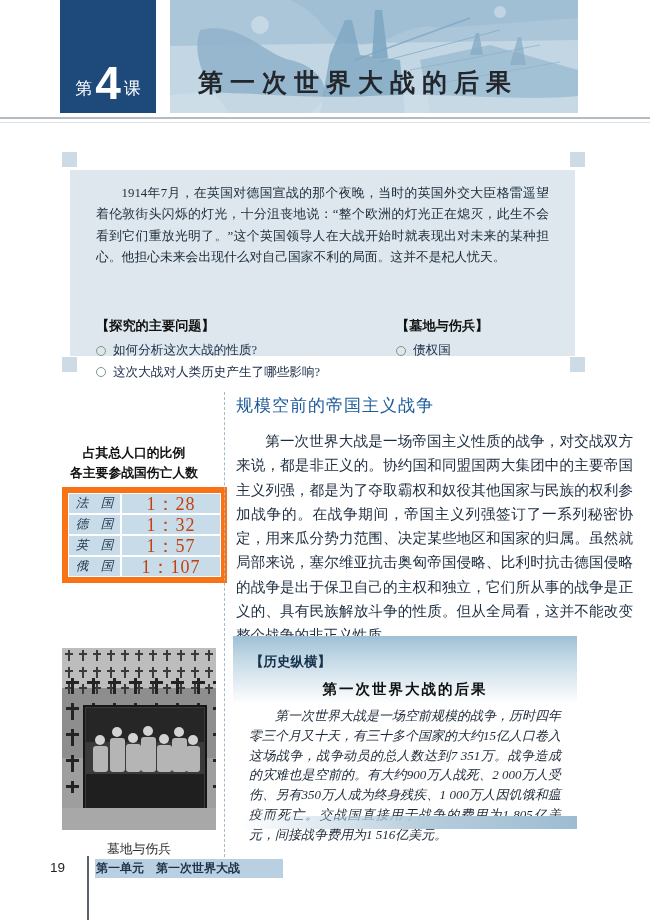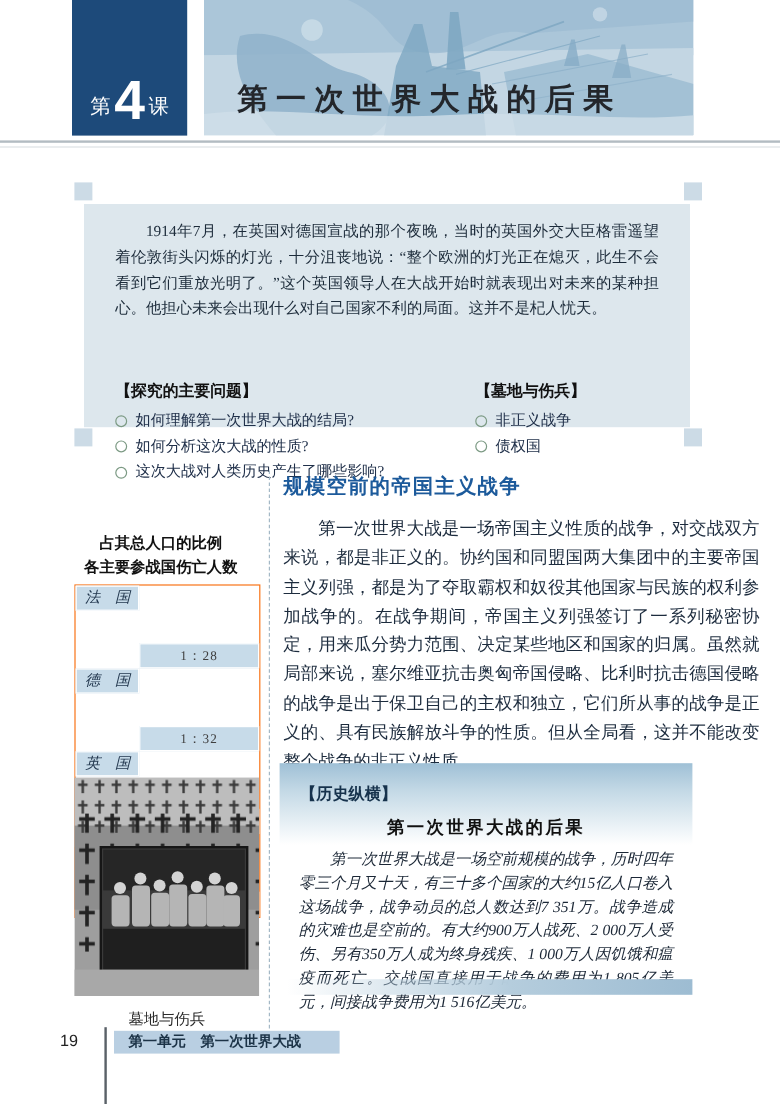--- a/index.html
+++ b/index.html
@@ -32,54 +32,54 @@
       margin-right:7px;flex:0 0 auto;background:transparent;}
   .sq{position:absolute;width:15px;height:15px;background:#ccdbe6;}
   .sq.tl{left:62px;top:152px;} .sq.tr{left:570px;top:152px;}
   .sq.bl{left:62px;top:357px;} .sq.br{left:570px;top:357px;}
 
   
   .dash-divider{position:absolute;left:224px;top:392px;height:465px;border-left:1px dashed #a4b8c6;}
 
   .table-caption{position:absolute;left:48px;top:443px;width:172px;text-align:center;
       font-family:"Liberation Sans",sans-serif;font-weight:bold;font-size:12.8px;line-height:20px;color:#111;}
-  .ctable{position:absolute;left:62px;top:487px;width:153px;border:1px solid #f97316;background:#fff;}
+  .ctable{position:absolute;left:62px;top:487px;width:153px;border:6px solid #f97316;background:#fff;}
   .crow{display:flex;}
   .ccell{background:#c7dbe9;border:1px solid #ffffff;height:19px;display:flex;align-items:center;
       justify-content:center;box-sizing:content-box;}
   .ccell.country{width:51px;font-style:italic;font-size:12.5px;color:#22374e;}
-  .ccell.ratio{flex:1;font-size:11px;color:#404040;letter-spacing:1px;margin-top:48px;}
+  .ccell.ratio{flex:1;font-size:18px;color:#c2410c;letter-spacing:1px;}
 
   .photo{position:absolute;left:62px;top:648px;width:154px;height:182px;}
   .photo-caption{position:absolute;left:62px;top:841px;width:154px;text-align:center;
       font-size:12.8px;color:#2b2b2b;}
 
   .section-heading{position:absolute;left:236px;top:394px;font-family:"Liberation Sans",sans-serif;
-      font-weight:bold;font-size:17px;color:#1c5a9b;letter-spacing:1px;}
+      font-weight:normal;font-size:17px;color:#1c5a9b;letter-spacing:1px;}
   .main-par{position:absolute;left:236px;top:429px;width:397px;font-size:14.6px;line-height:24.3px;
       text-align:justify;text-indent:2em;color:#1d2c3e;}
 
   
   .hbox{position:absolute;left:233px;top:636px;width:344px;height:196px;box-sizing:border-box;
       background:linear-gradient(to bottom,#9fc0d6 0px,#c2d8e5 22px,#ffffff 68px);}
   .hbox-label{padding:17px 0 0 17px;font-family:"Liberation Sans",sans-serif;font-weight:bold;
       font-size:13.5px;color:#16324c;}
   .hbox-title{text-align:center;font-weight:bold;font-size:14.5px;letter-spacing:2px;color:#111;
       margin-top:9px;}
   .hbox-body{padding:7px 16px 0 16px;font-size:13px;line-height:19.8px;text-align:justify;
       text-indent:2em;color:#1b2736;font-style:italic;}
   .hbox-bar{position:absolute;left:6px;right:0;bottom:3px;height:13px;
       background:linear-gradient(to right,rgba(255,255,255,0) 0%,#b5cddd 55%,#9dbcd2 100%);}
 
   
   .page-number{position:absolute;left:50px;top:860px;font-family:"Liberation Sans",sans-serif;
       font-size:13.5px;color:#222;}
   .footer-vline{position:absolute;left:87px;top:856px;width:2px;height:64px;background:#5a6168;}
   .footer-bar{position:absolute;left:95px;top:859px;width:188px;height:19px;background:#b9cfe2;
-      display:flex;align-items:center;padding-left:12px;box-sizing:border-box;
+      display:flex;align-items:center;padding-left:1px;box-sizing:border-box;
       font-family:Liberation Serif, serif;font-weight:bold;font-size:12px;color:#1c3347;}
 </style>
 </head>
 <body>
 
 <div class="page">
 
   <div class="lesson-box">
     <span class="small">第</span>
     <span class="big">4</span>
@@ -116,37 +116,29 @@
   <div class="sq bl"></div>
   <div class="sq br"></div>
 
   <div class="intro-box">
     <div class="intro-par">1914年7月，在英国对德国宣战的那个夜晚，当时的英国外交大臣格雷遥望着伦敦街头闪烁的灯光，十分沮丧地说：“整个欧洲的灯光正在熄灭，此生不会看到它们重放光明了。”这个英国领导人在大战开始时就表现出对未来的某种担心。他担心未来会出现什么对自己国家不利的局面。这并不是杞人忧天。</div>
     <div class="intro-lists">
       <div class="intro-col-l">
         <div class="list-heading">【探究的主要问题】</div>
         <div class="q-item">
           <span class="bullet"></span>
-          <span>如何理解第一次世界大战的结局?</span>
-        </div>
-        <div class="q-item">
-          <span class="bullet"></span>
           <span>如何分析这次大战的性质?</span>
         </div>
         <div class="q-item">
           <span class="bullet"></span>
           <span>这次大战对人类历史产生了哪些影响?</span>
         </div>
       </div>
       <div class="intro-col-r">
         <div class="list-heading">【墓地与伤兵】</div>
-        <div class="q-item">
-          <span class="bullet"></span>
-          <span>非正义战争</span>
-        </div>
         <div class="q-item">
           <span class="bullet"></span>
           <span>债权国</span>
         </div>
       </div>
     </div>
   </div>
 
   <div class="table-caption">
     <div>占其总人口的比例</div>

